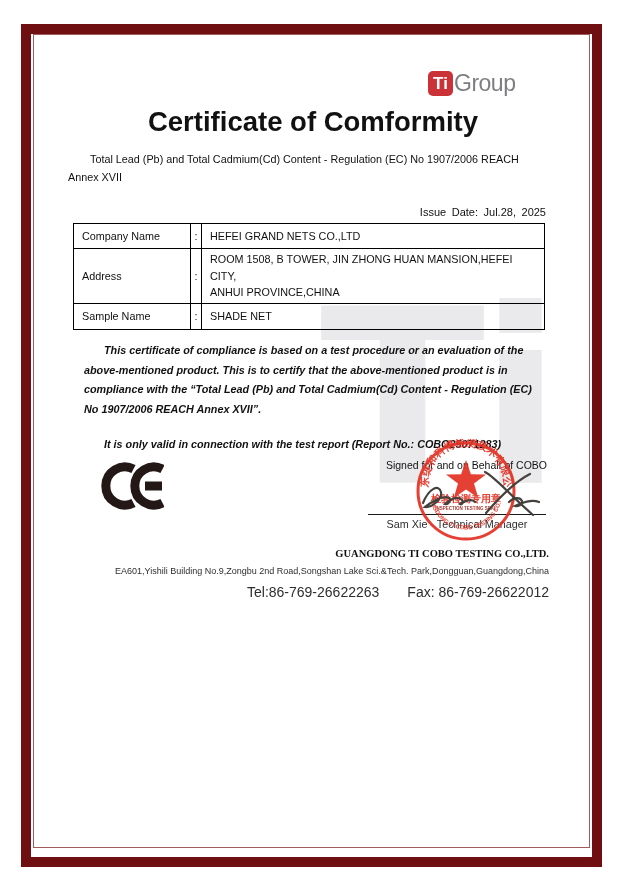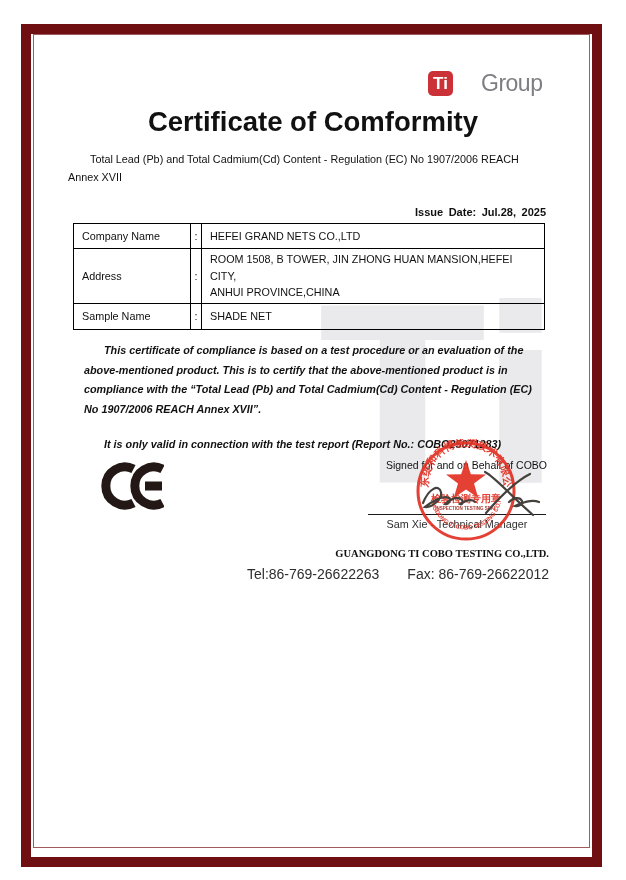--- a/index.html
+++ b/index.html
@@ -19,32 +19,32 @@
     position:absolute;left:320px;top:278px;z-index:0;
     font-family:"DejaVu Sans", sans-serif;font-weight:bold;
     font-size:242px;line-height:1;color:#eaeaec;letter-spacing:-6px;
     user-select:none;
   }
   .logo{position:absolute;left:428px;top:70px;display:flex;align-items:center;z-index:2;}
   .logo-box{
     width:25px;height:25px;background:#ca3238;border-radius:5px;color:#fff;
     font-weight:bold;font-size:17px;display:flex;align-items:center;justify-content:center;
   }
-  .logo-text{font-size:23px;color:#7e7e82;margin-left:15px;letter-spacing:-0.5px;padding-left:13px;}
+  .logo-text{font-size:23px;color:#7e7e82;margin-left:1px;letter-spacing:-0.5px;}
   .title{
     position:absolute;left:35px;top:106px;width:556px;text-align:center;
     font-size:27.5px;font-weight:bold;z-index:2;
   }
   .subtitle{
     position:absolute;left:68px;top:151px;width:495px;
     font-size:10.8px;font-weight:normal;line-height:17.5px;
     white-space:pre-line;text-indent:22px;z-index:2;
   }
   .issue-date{
-    position:absolute;right:80px;top:206px;font-size:11px;font-weight:bold;
+    position:absolute;right:80px;top:206px;font-size:11px;font-weight:normal;
     word-spacing:2.5px;z-index:2;
   }
   table.info{
     position:absolute;left:73px;top:223px;width:472px;border-collapse:collapse;z-index:2;
   }
   table.info td{
     border:1.5px solid #000;font-size:10.8px;font-weight:normal;
     padding:2px 8px;vertical-align:middle;line-height:16.5px;
   }
   table.info td.c-label{width:100px;}
@@ -150,14 +150,15 @@
   <g fill="none" stroke="#45413c" stroke-width="2.2" stroke-linecap="round">
     <path d="M10,40 C16,25 26,21 28,29 C30,36 18,45 12,44 C20,38 30,32 36,35 C39,37 35,42 32,41 C38,36 45,33 49,37 C51,39 49,42 47,41 C52,38 58,35 62,39"></path>
     <path d="M72,9 C82,14 96,31 120,52"></path>
     <path d="M117,11 C101,19 86,35 73,50"></path>
     <path d="M96,39 C101,34 107,34 109,38 C110,41 105,44 102,43 C109,40 118,36 126,39"></path>
   </g>
 </svg>
 
 <div class="footer">
   <p class="f1">GUANGDONG TI COBO TESTING CO.,LTD.</p>
+  <p class="f2">EA601,Yishili Building No.9,Zongbu 2nd Road,Songshan Lake Sci.&amp;Tech. Park,Dongguan,Guangdong,China</p>
   <p class="f3"><span>Tel:86-769-26622263</span><span class="fax">Fax: 86-769-26622012</span></p>
 </div>
 
 </body></html>

